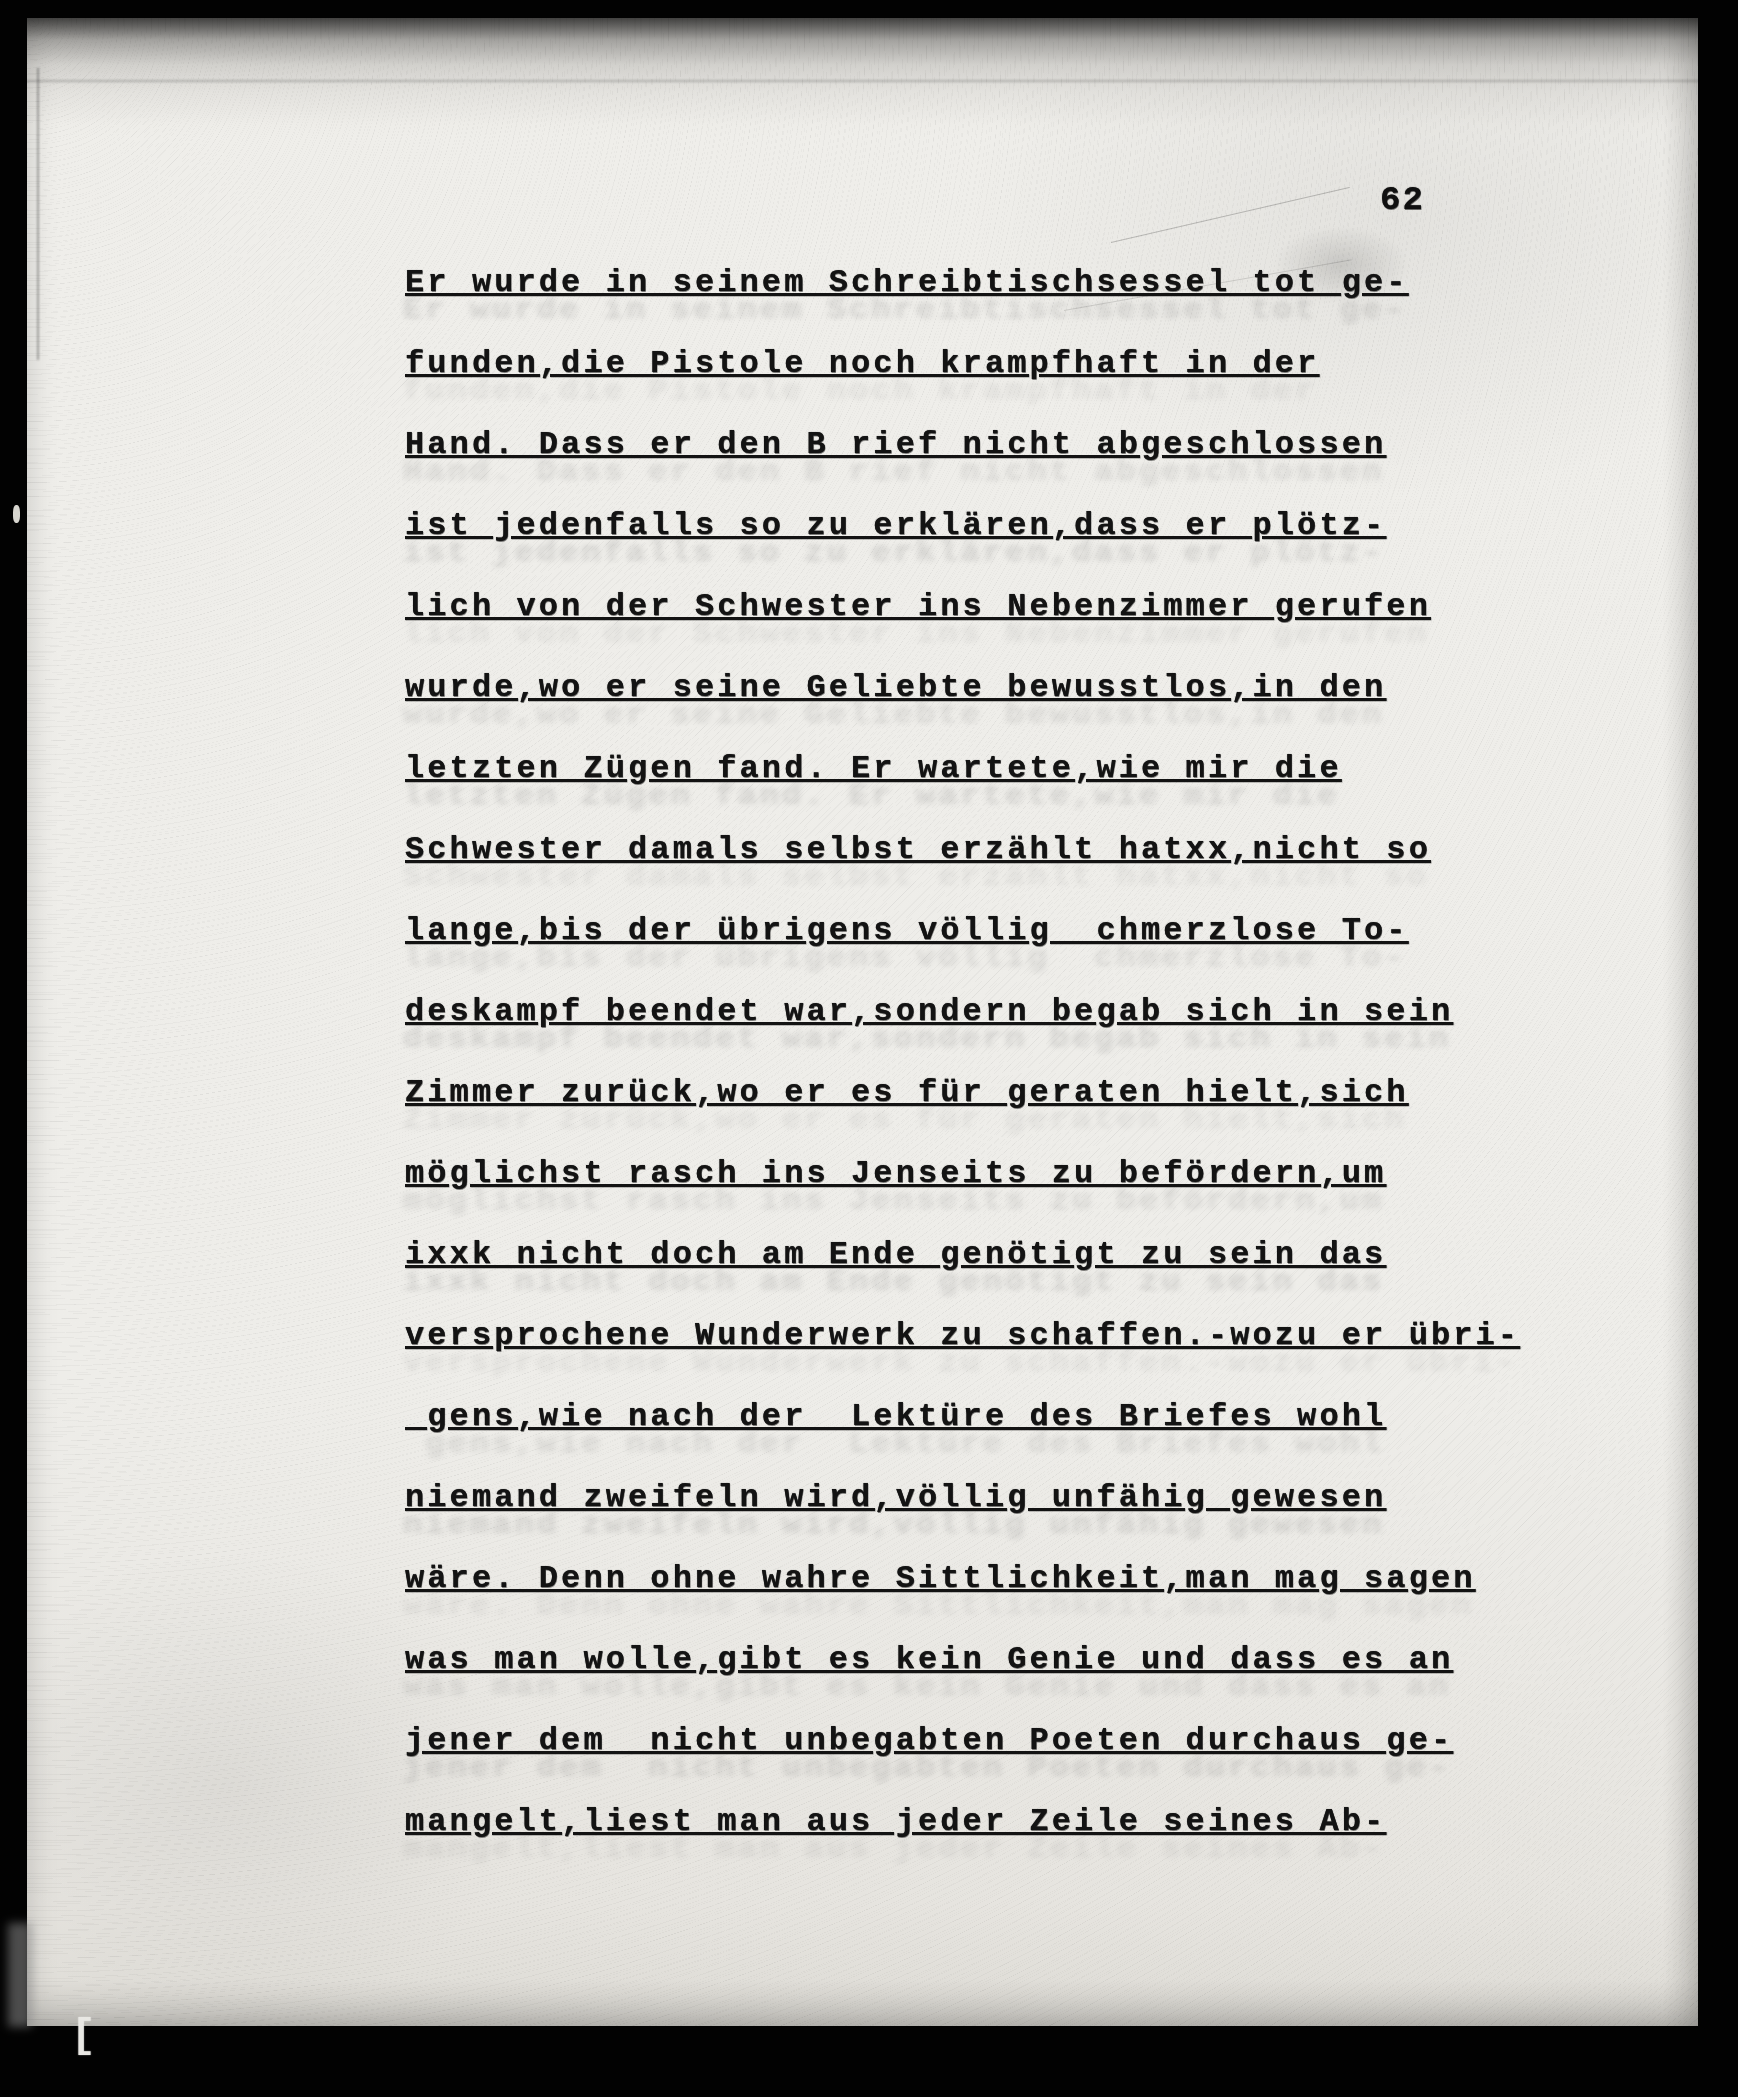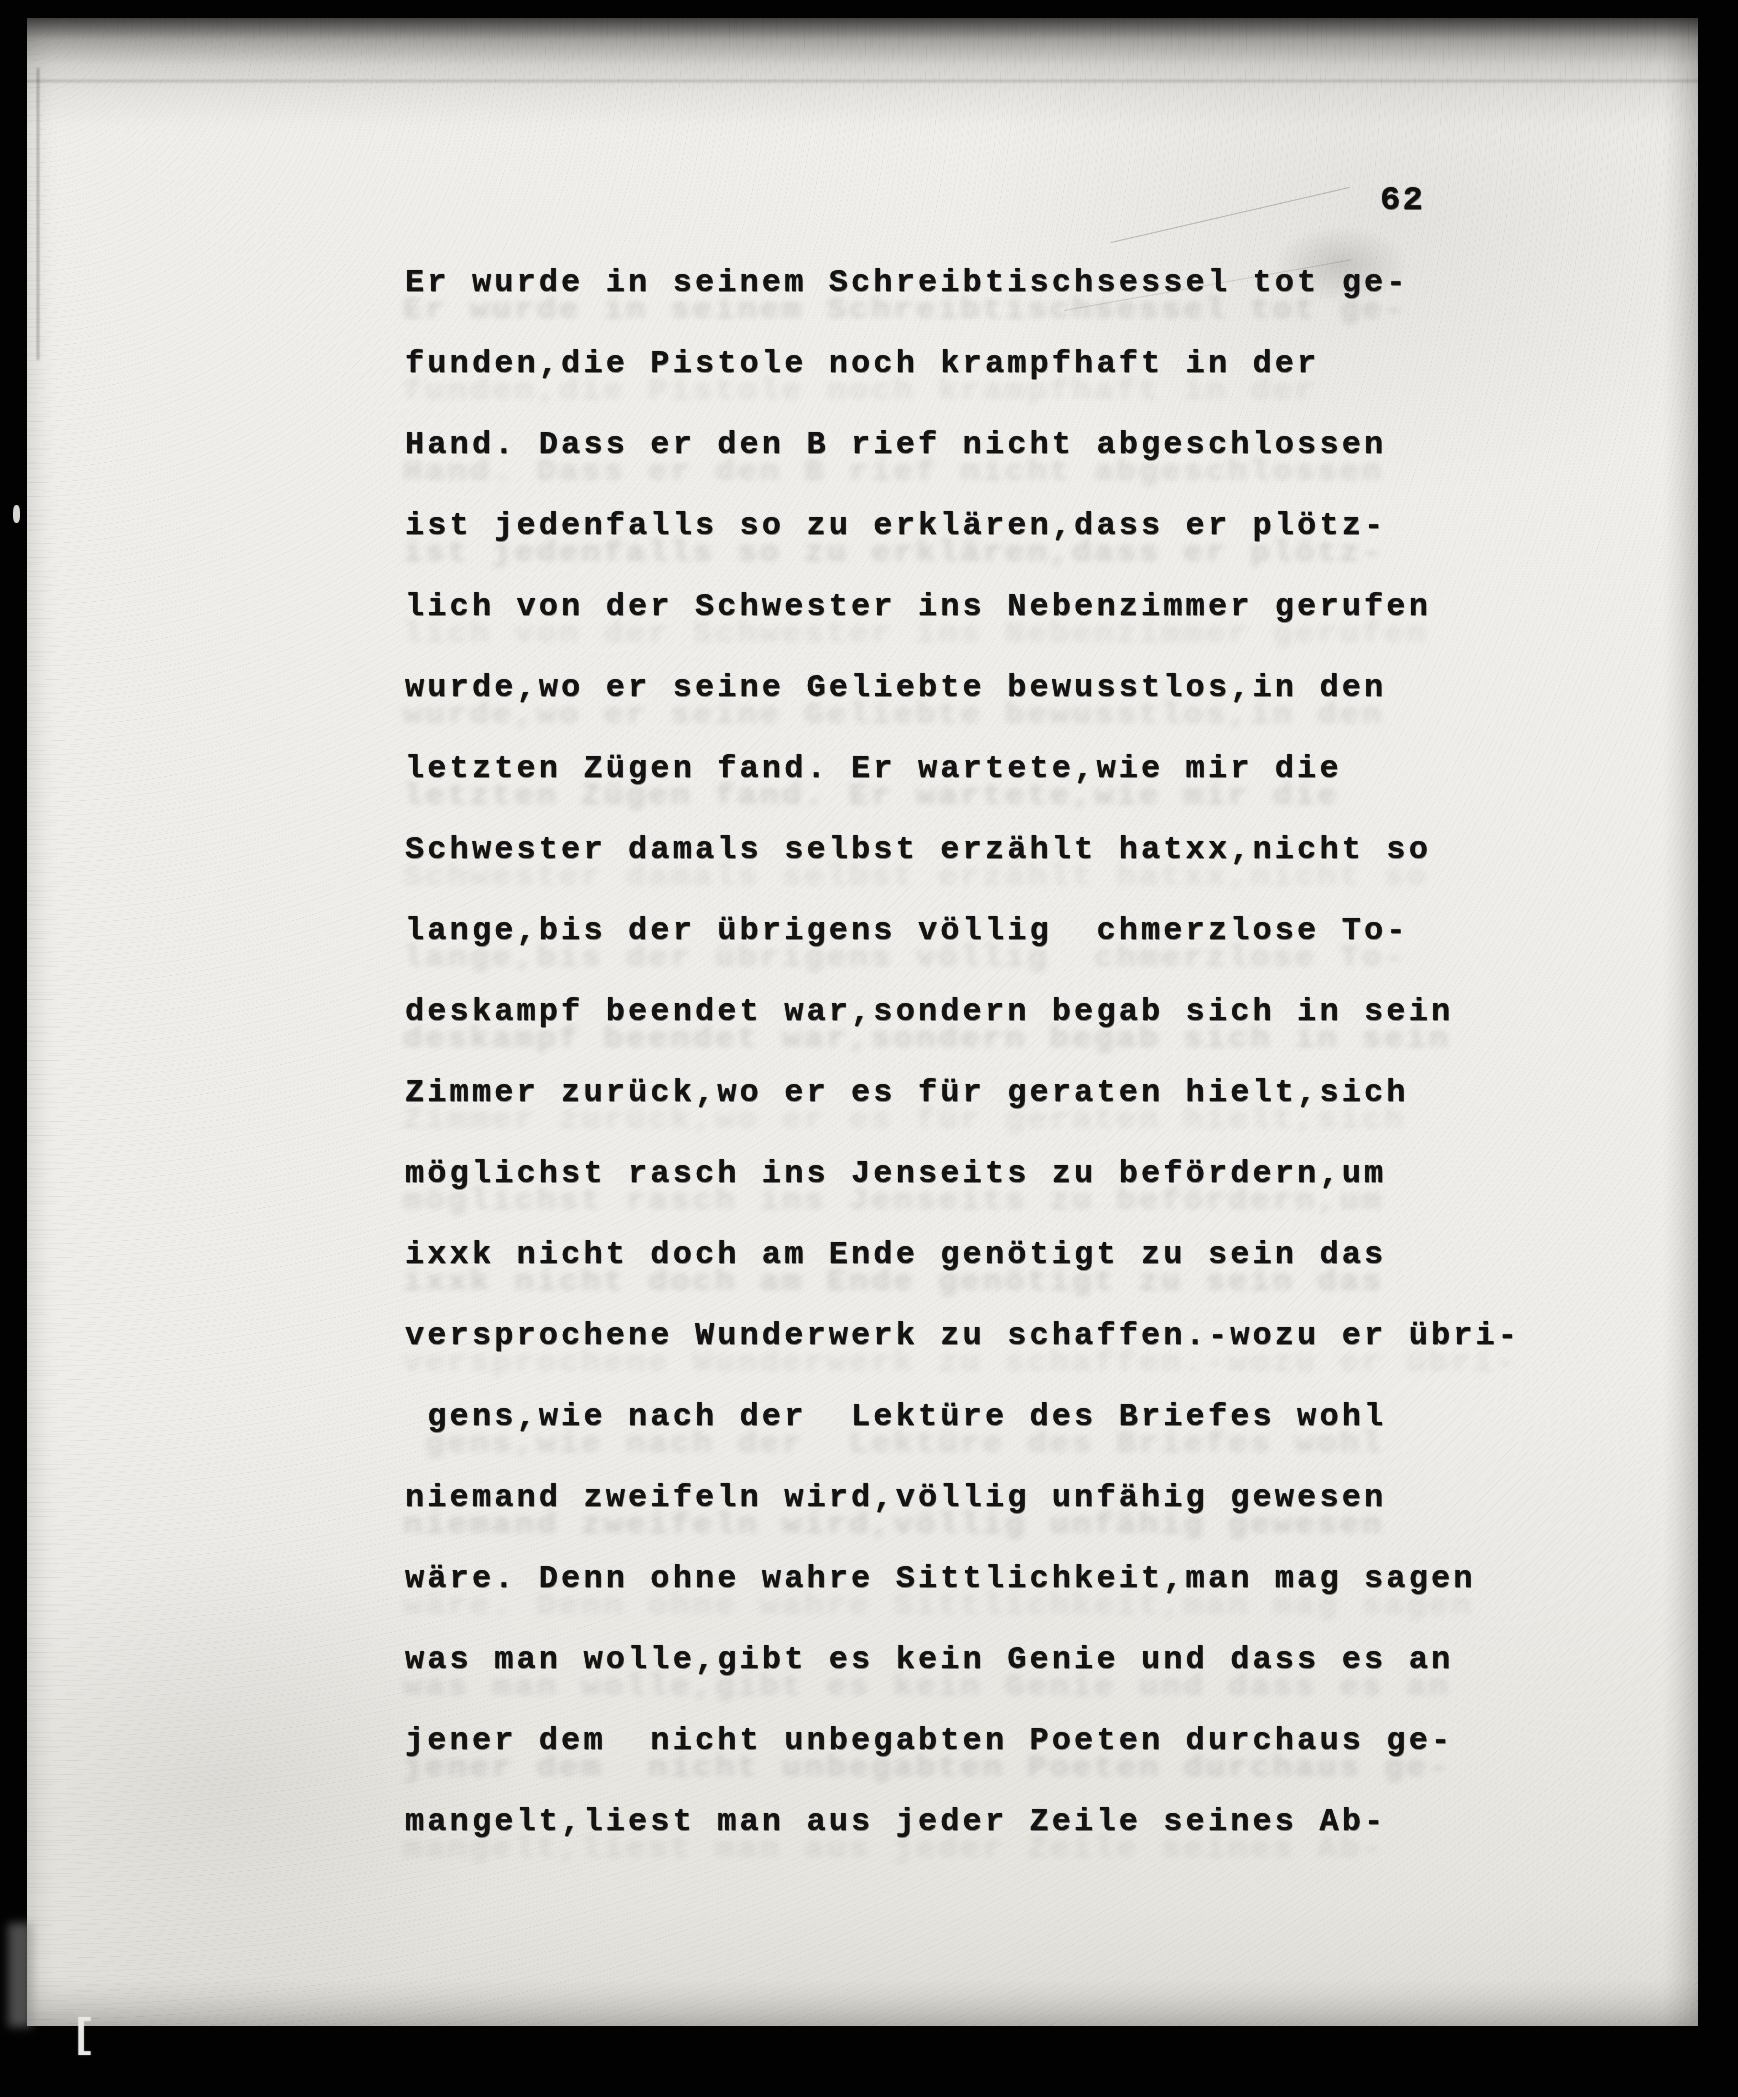--- a/index.html
+++ b/index.html
@@ -57,20 +57,21 @@
     font-size:32px;
     font-weight:700;
     letter-spacing:3.1px;
     color:#131313;
     white-space:pre;
   }
   .text-line{
     position:relative;
     height:81px;
     line-height:42px;
+    text-decoration:underline;
   }
   .text-line .ink{
     position:relative;z-index:2;
     text-shadow:0 0 0.8px rgba(0,0,0,0.75), 0.5px 0.5px 0.5px rgba(0,0,0,0.45);
   }
   .text-line .echo{
     position:absolute;left:-2.1px;top:28px;z-index:1;
     color:#6e6e6e;
     filter:blur(3.1px);
     transform:scaleY(0.92);

